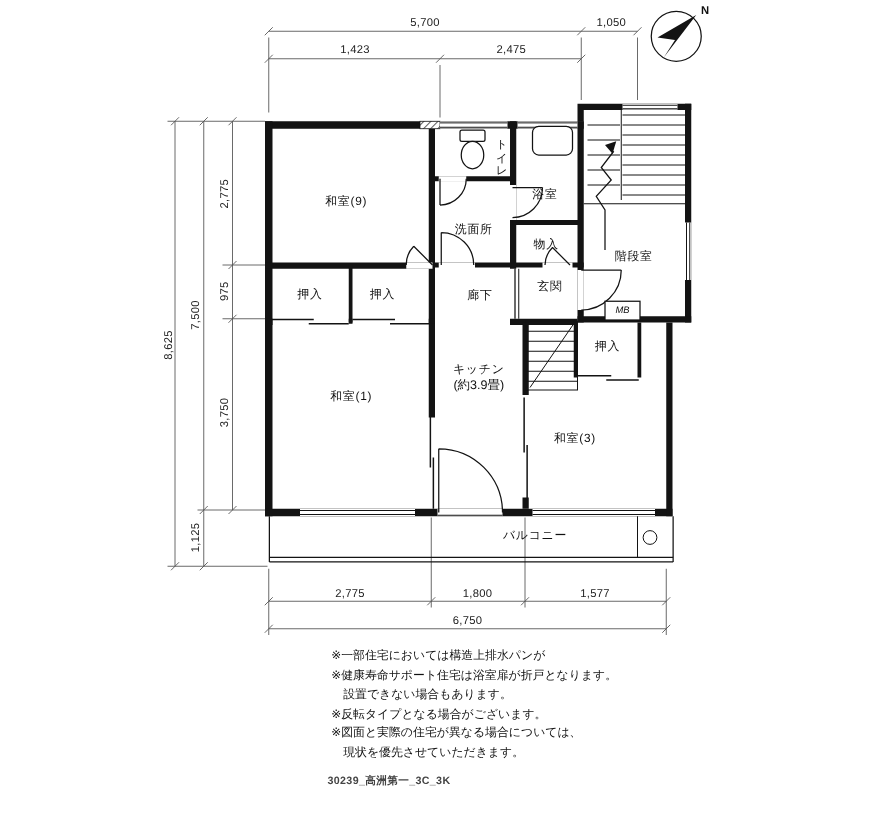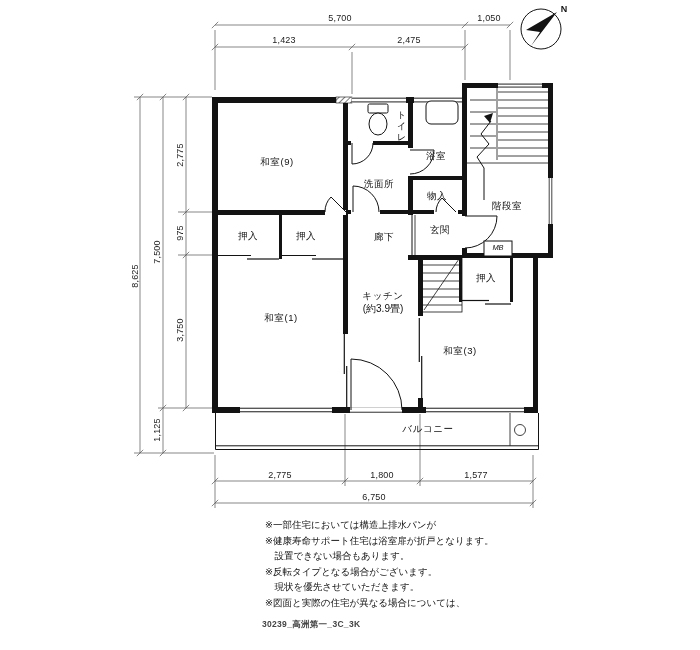--- a/index.html
+++ b/index.html
@@ -270,18 +270,18 @@
   <div class="lbl dim" style="left:280px;top:475px">2,775</div>
   <div class="lbl dim" style="left:382px;top:475px">1,800</div>
   <div class="lbl dim" style="left:476px;top:475px">1,577</div>
   <div class="lbl dim" style="left:374px;top:497px">6,750</div>
 
   <div class="notes">
     <div>※一部住宅においては構造上排水パンが</div>
     <div>※健康寿命サポート住宅は浴室扉が折戸となります。</div>
     <div>　設置できない場合もあります。</div>
     <div>※反転タイプとなる場合がございます。</div>
+    <div>※図面と実際の住宅が異なる場合については、</div>
     <div>　現状を優先させていただきます。</div>
-    <div>※図面と実際の住宅が異なる場合については、</div>
   </div>
 
   <div class="footer">30239_高洲第一_3C_3K</div>
 </div>
 
 </body></html>

